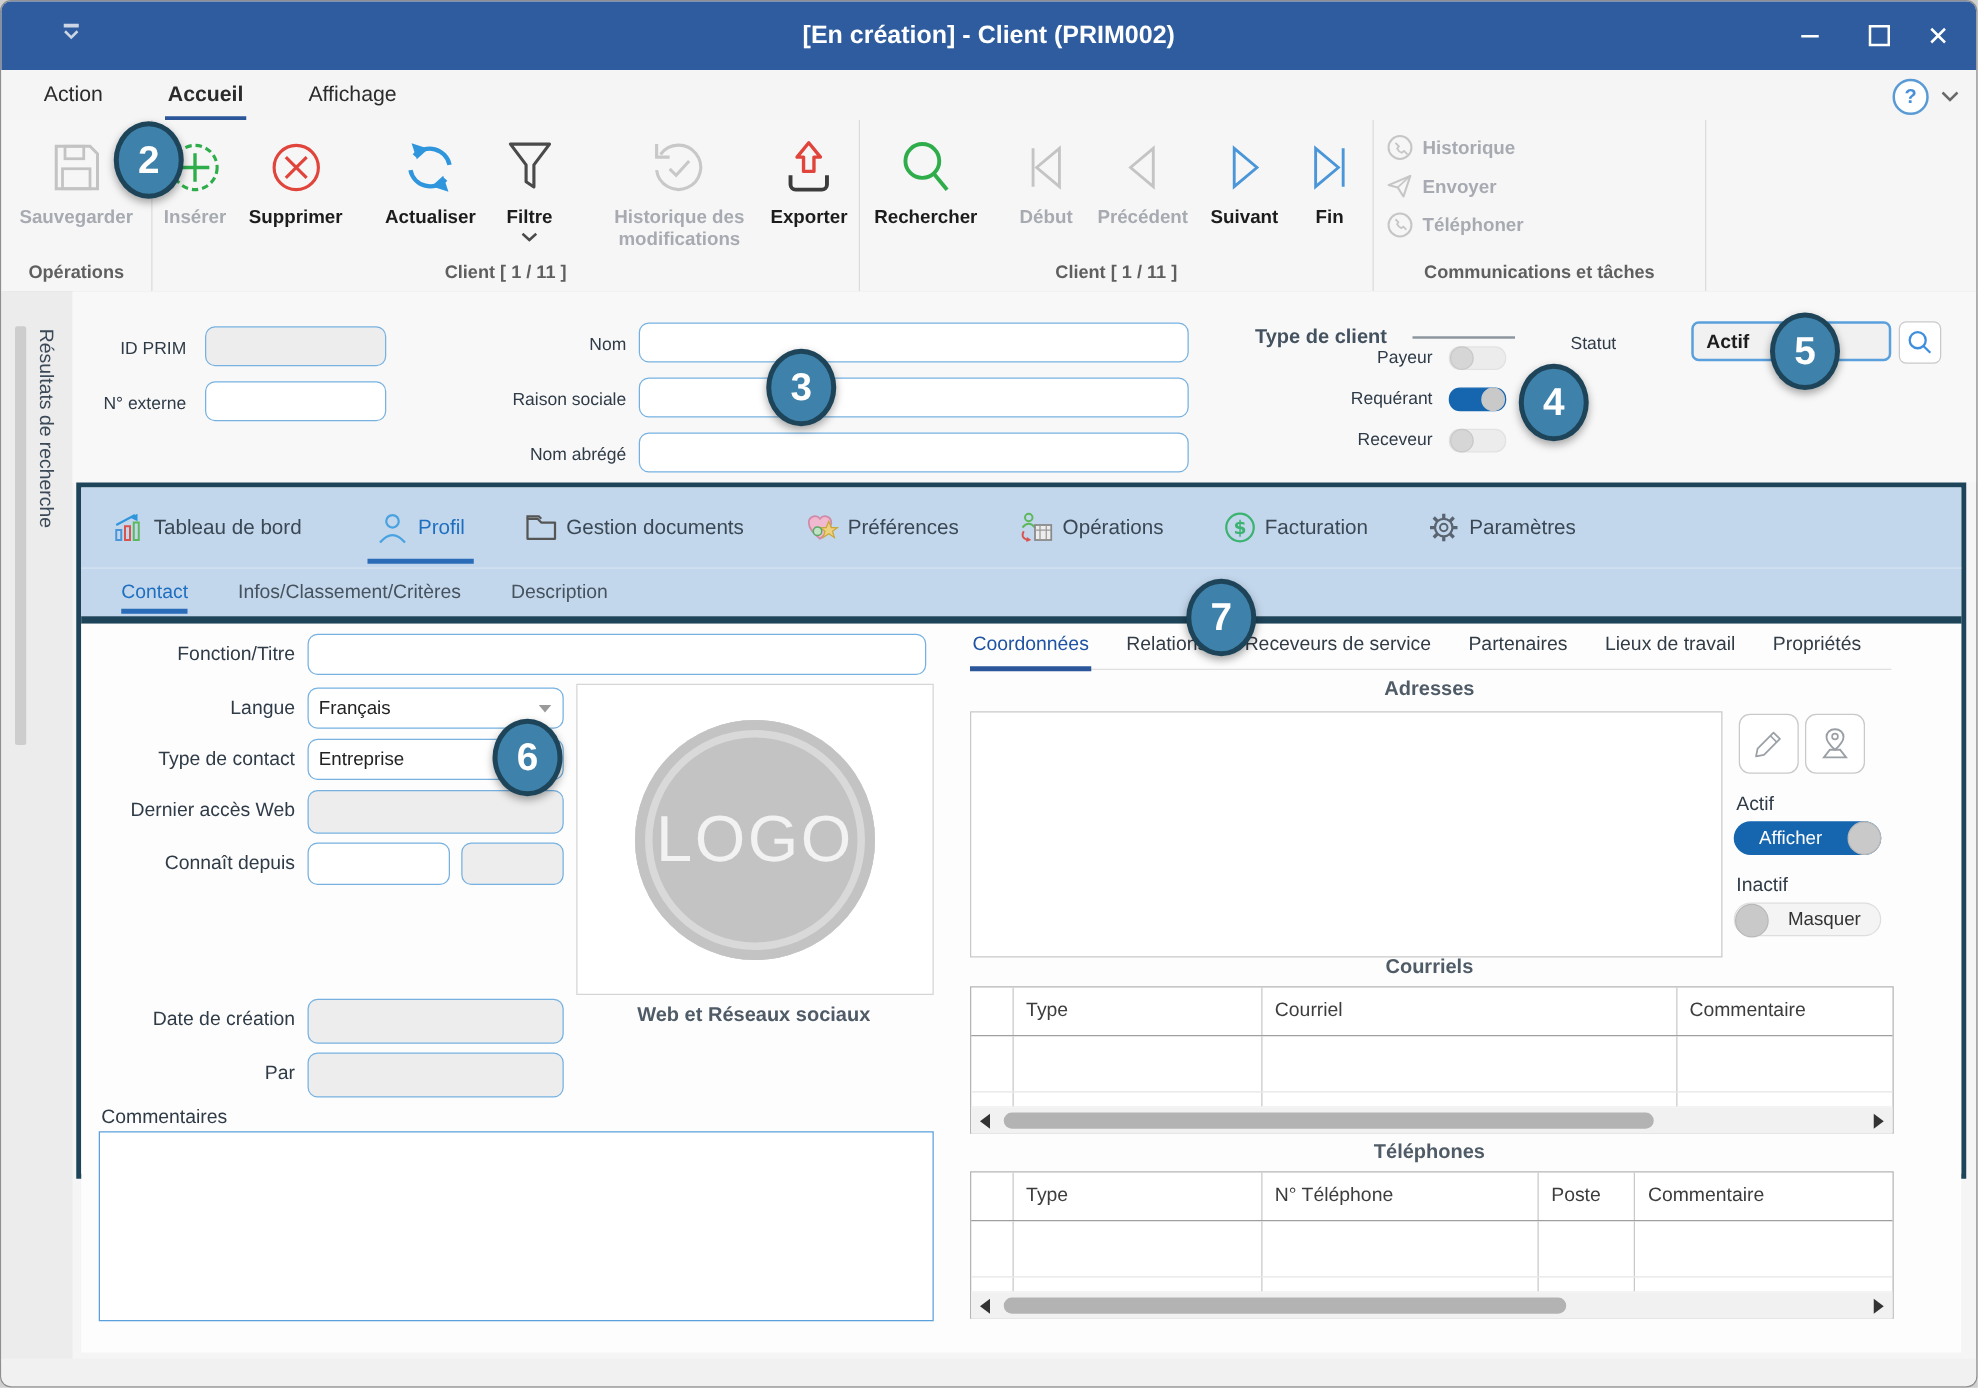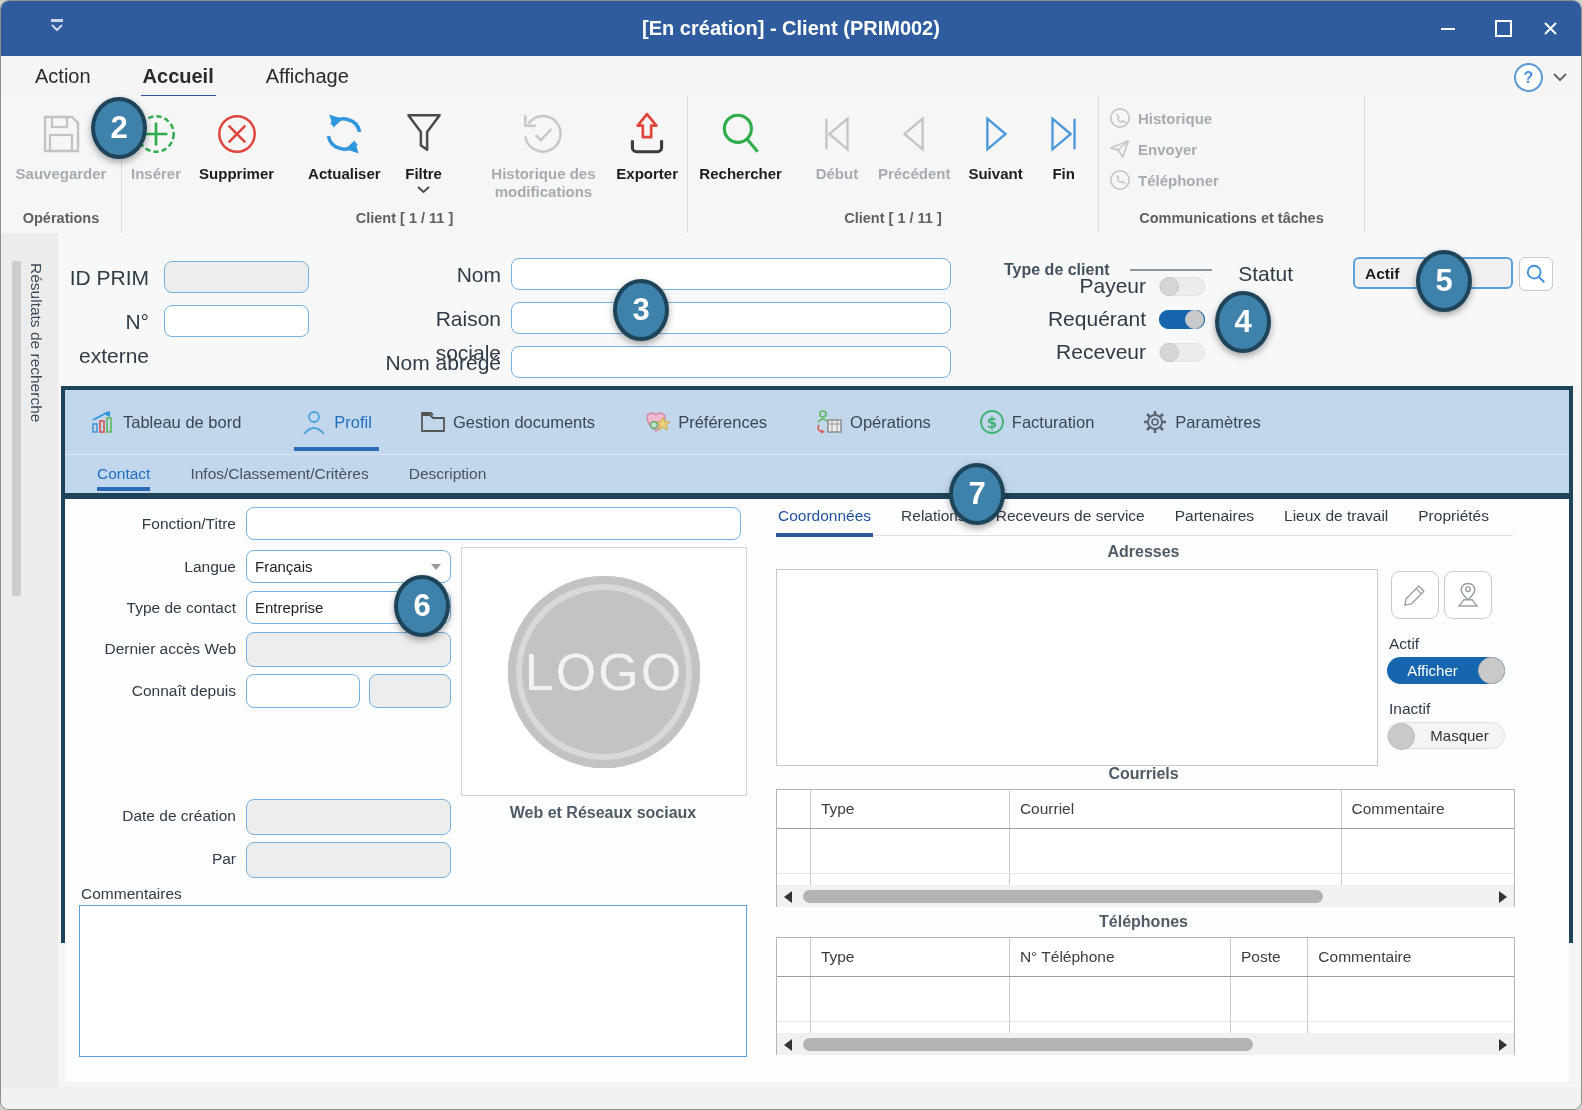--- a/index.html
+++ b/index.html
@@ -12,21 +12,21 @@
   .qat{position:absolute;left:48px;top:16px;width:16px;height:20px;}
   .qat .bar{width:12px;height:3px;background:#cdd6e4;margin:2px auto;}
   .qat svg{display:block;margin:0 auto;}
   .title{position:absolute;left:0;right:0;text-align:center;font-size:20px;font-weight:bold;color:#ffffff;}
   .wctl{position:absolute;top:0;height:55px;width:46px;display:flex;align-items:center;justify-content:center;}
   .wctl.min{right:110px}.wctl.max{right:55px}.wctl.close{right:8px}
   .glyph-min{width:14px;height:2px;background:#fff;}
   .glyph-max{width:13px;height:13px;border:2px solid #fff;}
   
   .menubar{position:absolute;left:0;top:55px;right:0;height:40px;background:#f5f5f6;
-    display:flex;align-items:center;gap:48px;padding-left:32px;font-size:20px;color:#2b2b2b;}
+    display:flex;align-items:center;gap:48px;padding-left:32px;font-size:17px;color:#2b2b2b;}
   .mitem{position:relative;padding:4px 2px;}
   .mitem.sel{font-weight:bold;}
   .mitem.sel::after{content:"";position:absolute;left:0;right:0;bottom:-6px;height:3px;background:#2b579a;}
   .helpzone{position:absolute;right:14px;top:62px;display:flex;align-items:center;gap:10px;}
   .helpcirc{width:25px;height:25px;border-radius:50%;border:2px solid #5b9bd5;color:#4a90d9;
     font-weight:bold;font-size:16px;display:flex;align-items:center;justify-content:center;background:#fff;}
   
   .ribbon{position:absolute;left:0;top:95px;right:0;height:137px;background:#f6f6f7;
     border-bottom:1px solid #dadada;display:flex;}
   .rgroup{display:flex;flex-direction:column;border-right:1px solid #dcdcdc;padding-top:3px;font-weight:bold;}
@@ -38,21 +38,21 @@
   .rlabel.dim{color:#a7abb1;}
   .chev{margin-top:3px;}
   .commcol{display:flex;flex-direction:column;justify-content:flex-start;padding:8px 6px 0 10px;gap:9px;}
   .smallbtn{display:flex;align-items:center;gap:7px;font-size:15px;color:#a7abb1;}
   
   .sidebar{position:absolute;left:0;top:232px;width:57px;bottom:20px;background:#ececec;}
   .grip{position:absolute;left:11px;top:28px;width:9px;height:335px;background:#cdcdcd;border-radius:2px;}
   .vtext{position:absolute;left:26px;top:30px;writing-mode:vertical-rl;font-size:15.5px;color:#3c4a58;}
   
   .topform{position:absolute;left:57px;top:232px;right:0;height:153px;background:#f8f8f9;}
-  .fl{position:absolute;font-size:21px;color:#2f3b47;text-align:right;line-height:34px;height:34px;}
+  .fl{position:absolute;font-size:14px;color:#2f3b47;text-align:right;line-height:34px;height:34px;}
   .inp{position:absolute;background:#fff;border:1px solid #76b1e0;border-radius:8px;height:32px;
     font-size:15px;color:#222;padding:0 8px;box-sizing:border-box;}
   .inp.ro{background:#ededee;}
   .sect-h{position:absolute;font-size:16px;font-weight:bold;color:#44525f;}
   .hline{position:absolute;height:2px;background:#8d969e;}
   .tg{position:absolute;width:44px;height:17px;border-radius:9px;background:#ececec;border:1px solid #e2e2e2;}
   .tg .knob{position:absolute;left:0;top:-1px;width:17px;height:17px;border-radius:50%;background:#d6d6d6;border:1px solid #c8c8c8;}
   .tg.on{background:#1565af;border-color:#1565af;}
   .tg.on .knob{left:auto;right:0;background:#c9c9c9;}
   .statut-inp{position:absolute;background:#f1f1f2;border:2px solid #5aa0dc;border-radius:6px;height:32px;

